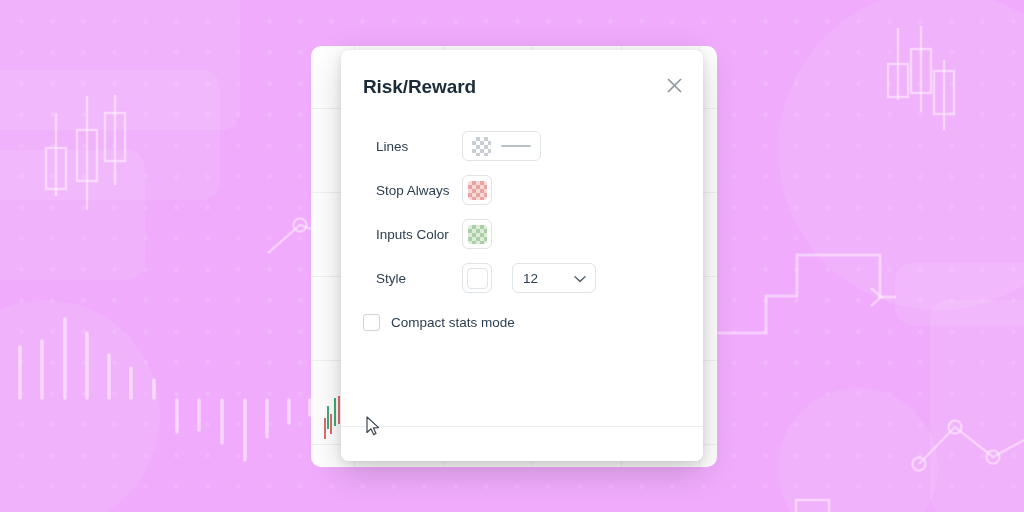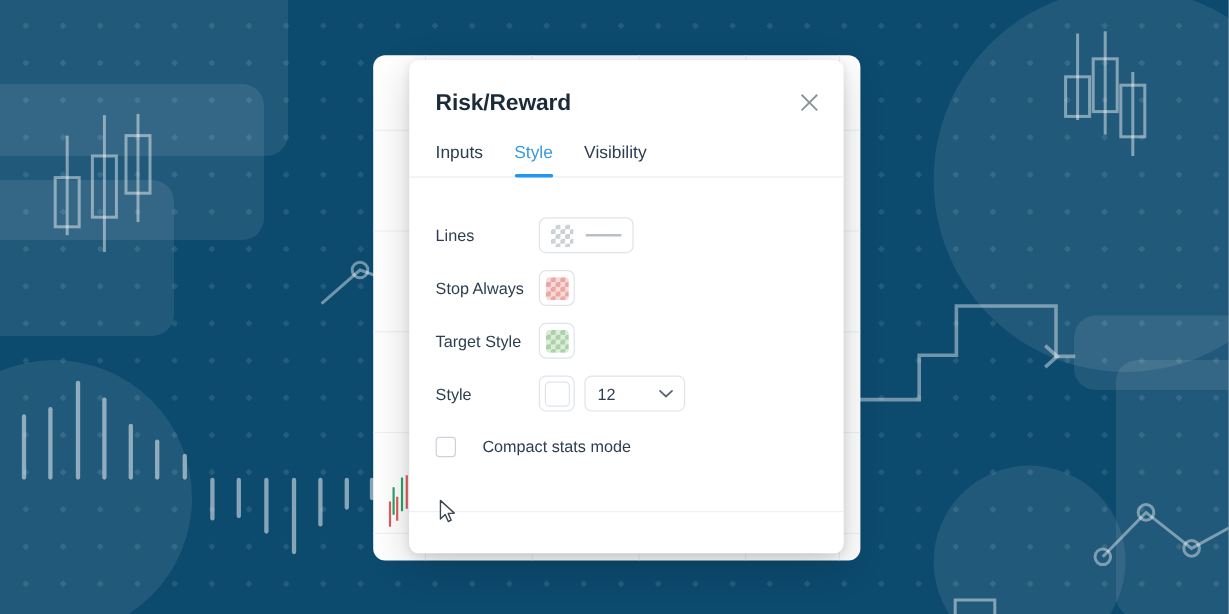--- a/index.html
+++ b/index.html
@@ -4,21 +4,21 @@
 <style>
   * { box-sizing: border-box; margin: 0; padding: 0; }
   html, body {
     width: 1024px; height: 512px;
     overflow: hidden;
     font-family: "Liberation Sans", sans-serif;
   }
   #stage {
     position: relative;
     width: 1024px; height: 512px;
-    background: #0c4a6e;
+    background: #f0abfc;
     overflow: hidden;
   }
 
   
   .bg-layer { position: absolute; inset: 0; }
   .dots {
     position: absolute; inset: 0;
     background-image: radial-gradient(rgba(255,255,255,0.10) 2.2px, transparent 2.4px);
     background-size: 31px 31px;
     background-position: 6px 6px;
@@ -105,22 +105,23 @@
   }
   .row {
     display: flex;
     align-items: center;
     height: 44px;
   }
   .row-label {
     width: 86px;
     font-size: 13.5px;
     color: #2c3e50;
-  }
-  .controls { display: flex; align-items: center; gap: 8px; }
+    margin-left: 13px;
+  }
+  .controls { display: flex; align-items: center; gap: 20px; }
 
   .swatch-box {
     border: 1px solid #dfe4e9;
     border-radius: 6px;
     background: #fff;
     display: flex;
     align-items: center;
     justify-content: center;
   }
   .swatch-wide { height: 30px; padding: 0 9px; gap: 10px; }
@@ -166,21 +167,21 @@
   }
   .select-value { font-size: 13.5px; color: #2c3e50; }
   .select .chev {
     position: absolute; right: 9px; top: 50%;
     transform: translateY(-50%);
   }
 
   .check-row {
     display: flex;
     align-items: center;
-    gap: 22px;
+    gap: 11px;
     height: 44px;
     cursor: pointer;
   }
   .cbox {
     width: 17px; height: 17px;
     border: 1.5px solid #ccd3da;
     border-radius: 3px;
     background: #fff;
     flex: none;
     display: flex; align-items: center; justify-content: center;
@@ -323,25 +324,20 @@
     <div class="dialog-head">
       <div class="dialog-title">Risk/Reward</div>
       <div class="close-btn">
         <svg width="17" height="17" viewBox="0 0 17 17">
           <line x1="2" y1="2" x2="15" y2="15" stroke="#8b949c" stroke-width="1.6"></line>
           <line x1="15" y1="2" x2="2" y2="15" stroke="#8b949c" stroke-width="1.6"></line>
         </svg>
       </div>
     </div>
 
-    <div class="tabs">
-      <div class="tab">Inputs</div>
-      <div class="tab active">Style</div>
-      <div class="tab">Visibility</div>
-    </div>
 
     <div class="body">
 
       <div class="row">
         <div class="row-label">Lines</div>
         <div class="controls">
           <div class="swatch-box swatch-wide">
             <div class="checker gray"></div>
             <div class="line-preview"></div>
           </div>
@@ -351,21 +347,21 @@
       <div class="row">
         <div class="row-label">Stop Always</div>
         <div class="controls">
           <div class="swatch-box swatch-sq">
             <div class="checker red"></div>
           </div>
         </div>
       </div>
 
       <div class="row">
-        <div class="row-label">Target Style</div>
+        <div class="row-label">Inputs Color</div>
         <div class="controls">
           <div class="swatch-box swatch-sq">
             <div class="checker green"></div>
           </div>
         </div>
       </div>
 
       <div class="row">
         <div class="row-label">Style</div>
         <div class="controls">

